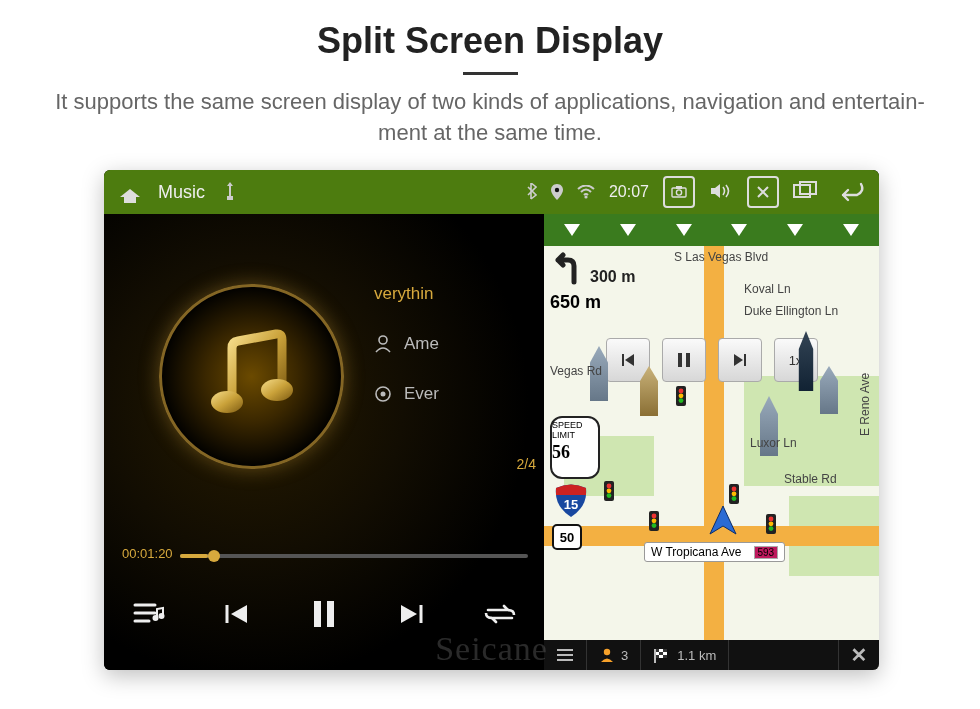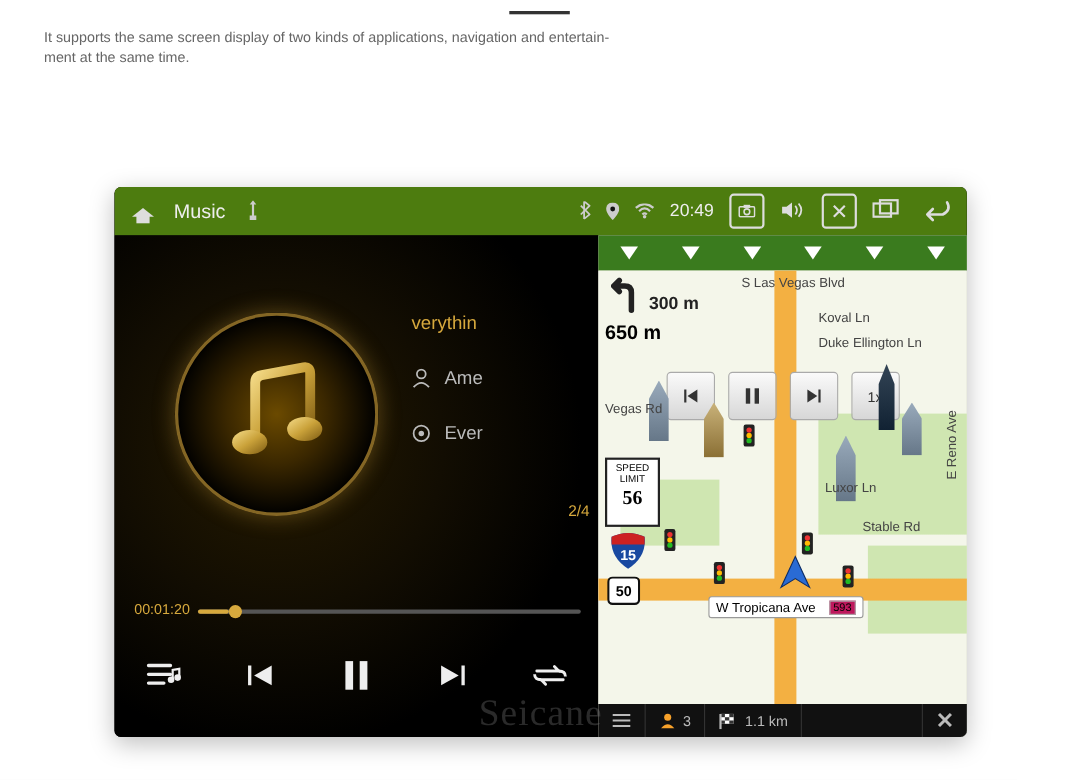--- a/index.html
+++ b/index.html
@@ -1,19 +1,19 @@
 <!DOCTYPE html>
 <html><head>
 <meta charset="utf-8">
 <style>
   html,body{margin:0;padding:0;background:#fff;font-family:Arial,Helvetica,sans-serif;}
   .page{width:980px;height:709px;position:relative;overflow:hidden;}
   .title{font-size:36px;font-weight:600;color:#222;text-align:center;margin-top:20px;}
   .underline{width:55px;height:3px;background:#333;margin:10px auto 12px;}
-  .subtitle{font-size:13px;color:#666;line-height:1.4;padding:0 40px;}
+  .subtitle{font-size:22px;color:#666;text-align:center;line-height:1.4;padding:0 40px;}
   .device{position:absolute;left:104px;top:170px;width:775px;height:500px;background:#000;border-radius:6px;box-shadow:0 6px 22px rgba(0,0,0,.25);overflow:hidden;}
   
   .status{position:absolute;top:0;left:0;right:0;height:44px;background:#4d7c0f;color:#ccc;display:flex;align-items:center;font-size:14px;}
   .status .left{display:flex;align-items:center;gap:18px;margin-left:16px;}
   .status .right{margin-left:auto;display:flex;align-items:center;gap:14px;margin-right:14px;}
   .home-ic{width:20px;height:18px;position:relative;}
   .home-ic:before{content:"";position:absolute;left:0;top:6px;width:0;height:0;border-left:10px solid transparent;border-right:10px solid transparent;border-bottom:8px solid #ddd;}
   .home-ic:after{content:"";position:absolute;left:4px;top:12px;width:12px;height:8px;background:#ddd;}
   .ic-box{width:28px;height:28px;border:2px solid #ddd;border-radius:4px;display:flex;align-items:center;justify-content:center;font-size:14px;color:#ddd;}
   
@@ -47,39 +47,40 @@
          linear-gradient(#cfe6b1,#cfe6b1) 200px 130px/160px 110px no-repeat,      
          linear-gradient(#cfe6b1,#cfe6b1) 20px 190px/90px 60px no-repeat,
          linear-gradient(#cfe6b1,#cfe6b1) 245px 250px/100px 80px no-repeat,
          #f4f6ea;}
   .road-lbl{position:absolute;font-size:12px;color:#444;white-space:nowrap;}
   .turn{position:absolute;left:6px;top:6px;color:#222;display:flex;align-items:flex-end;gap:6px;}
   .turn .dist{font-size:16px;font-weight:bold;}
   .turn2{position:absolute;left:6px;top:46px;font-size:18px;font-weight:bold;text-align:center;}
   .nav-controls{position:absolute;left:50%;top:92px;transform:translateX(-50%);display:flex;gap:12px;}
   .nbtn{width:42px;height:42px;background:linear-gradient(#fafafa,#d7d7d7);border:1px solid #aaa;border-radius:4px;display:flex;align-items:center;justify-content:center;font-size:13px;color:#333;}
-  .speed{position:absolute;left:6px;top:170px;width:46px;height:56px;background:#fff;border:2px solid #222;border-radius:0;text-align:center;font-size:9px;line-height:1.1;padding-top:3px;}
+  .speed{position:absolute;left:6px;top:170px;width:46px;height:56px;background:#fff;border:2px solid #222;border-radius:12px;text-align:left;font-size:9px;line-height:1.1;padding-top:3px;}
   .speed b{display:block;font-size:18px;margin-top:2px;font-family:Liberation Serif, serif;}
   .hwy{position:absolute;left:10px;top:238px;width:34px;height:34px;}
   .cursor{position:absolute;left:162px;top:258px;}
   .bottom-strip{position:absolute;left:0;right:0;bottom:0;height:30px;background:#111;display:flex;align-items:center;color:#bbb;font-size:13px;}
   .bottom-strip .cell{display:flex;align-items:center;gap:6px;padding:0 12px;border-right:1px solid #333;height:100%;}
   .bottom-strip .close{margin-left:auto;width:40px;display:flex;align-items:center;justify-content:center;font-size:20px;font-weight:bold;border-left:1px solid #333;height:100%;}
   .trop-label{position:absolute;left:100px;top:296px;background:#fff;border:1px solid #999;border-radius:3px;font-size:12px;padding:2px 6px;display:flex;align-items:center;gap:12px;}
   .trop-label .badge{background:#be185d;border:1px solid #aaa;padding:0 3px;font-size:10px;}
   .watermark{position:absolute;left:50%;bottom:2px;transform:translateX(-50%);font-family:"Brush Script MT","Segoe Script",cursive;font-size:34px;color:rgba(120,120,120,.35);pointer-events:none;letter-spacing:1px;}
   .building{position:absolute;width:30px;height:40px;background:linear-gradient(#9ab,#678);clip-path:polygon(20% 100%,20% 30%,50% 0,80% 30%,80% 100%);}    
   .traffic{position:absolute;width:10px;height:20px;}
   .traffic:before{content:"";position:absolute;inset:0;background:#222;border-radius:2px;}
   .traffic:after{content:"";position:absolute;left:2px;top:2px;width:6px;height:6px;border-radius:50%;background:#e33;box-shadow:0 6px 0 #fb0,0 12px 0 #2b2;transform:scale(.8);}    
 </style>
 </head>
 <body>
 
 <div class="page">
+  <div class="title">Split Screen Display</div>
   <div class="underline"></div>
   <div class="subtitle">
     <span>It supports the same screen display of two kinds of applications, navigation and entertain-</span><br>
     <span>ment at the same time.</span>
   </div>
 
   <div class="device">
 
     <div class="status">
       <div class="left">
@@ -94,21 +95,21 @@
             <path d="M6 0 L11 4 L3 12 M3 4 L11 12 L6 16 M6 0 V16" stroke="#ccc" stroke-width="1.6" fill="none"></path>
           </svg>
         <svg width="12" height="16">
             <path d="M6 0 C2 0 0 3 0 6 C0 10 6 16 6 16 C6 16 12 10 12 6 C12 3 10 0 6 0 Z" fill="#ccc"></path>
             <circle cx="6" cy="6" r="2.2" fill="#111"></circle>
           </svg>
         <svg width="18" height="14">
             <path d="M1 4 Q9 -3 17 4 M4 7 Q9 2 14 7 M7 10 Q9 8 11 10" stroke="#ccc" stroke-width="2" fill="none"></path>
             <circle cx="9" cy="12" r="1.6" fill="#ccc"></circle>
           </svg>
-        <span style="color:#eee;font-size:16px;">20:49</span>
+        <span style="color:#eee;font-size:16px;">20:07</span>
         <div class="ic-box">
           <svg width="16" height="12">
               <rect x="1" y="2" width="14" height="9" rx="1" fill="none" stroke="#ddd" stroke-width="1.4"></rect>
               <circle cx="8" cy="6.5" r="2.6" fill="none" stroke="#ddd" stroke-width="1.4"></circle>
               <rect x="5" y="0" width="6" height="3" fill="#ddd"></rect>
             </svg>
         </div>
         <div>
           <svg width="24" height="20">
               <path d="M2 7 H6 L11 3 V17 L6 13 H2 Z" fill="#ddd"></path>

